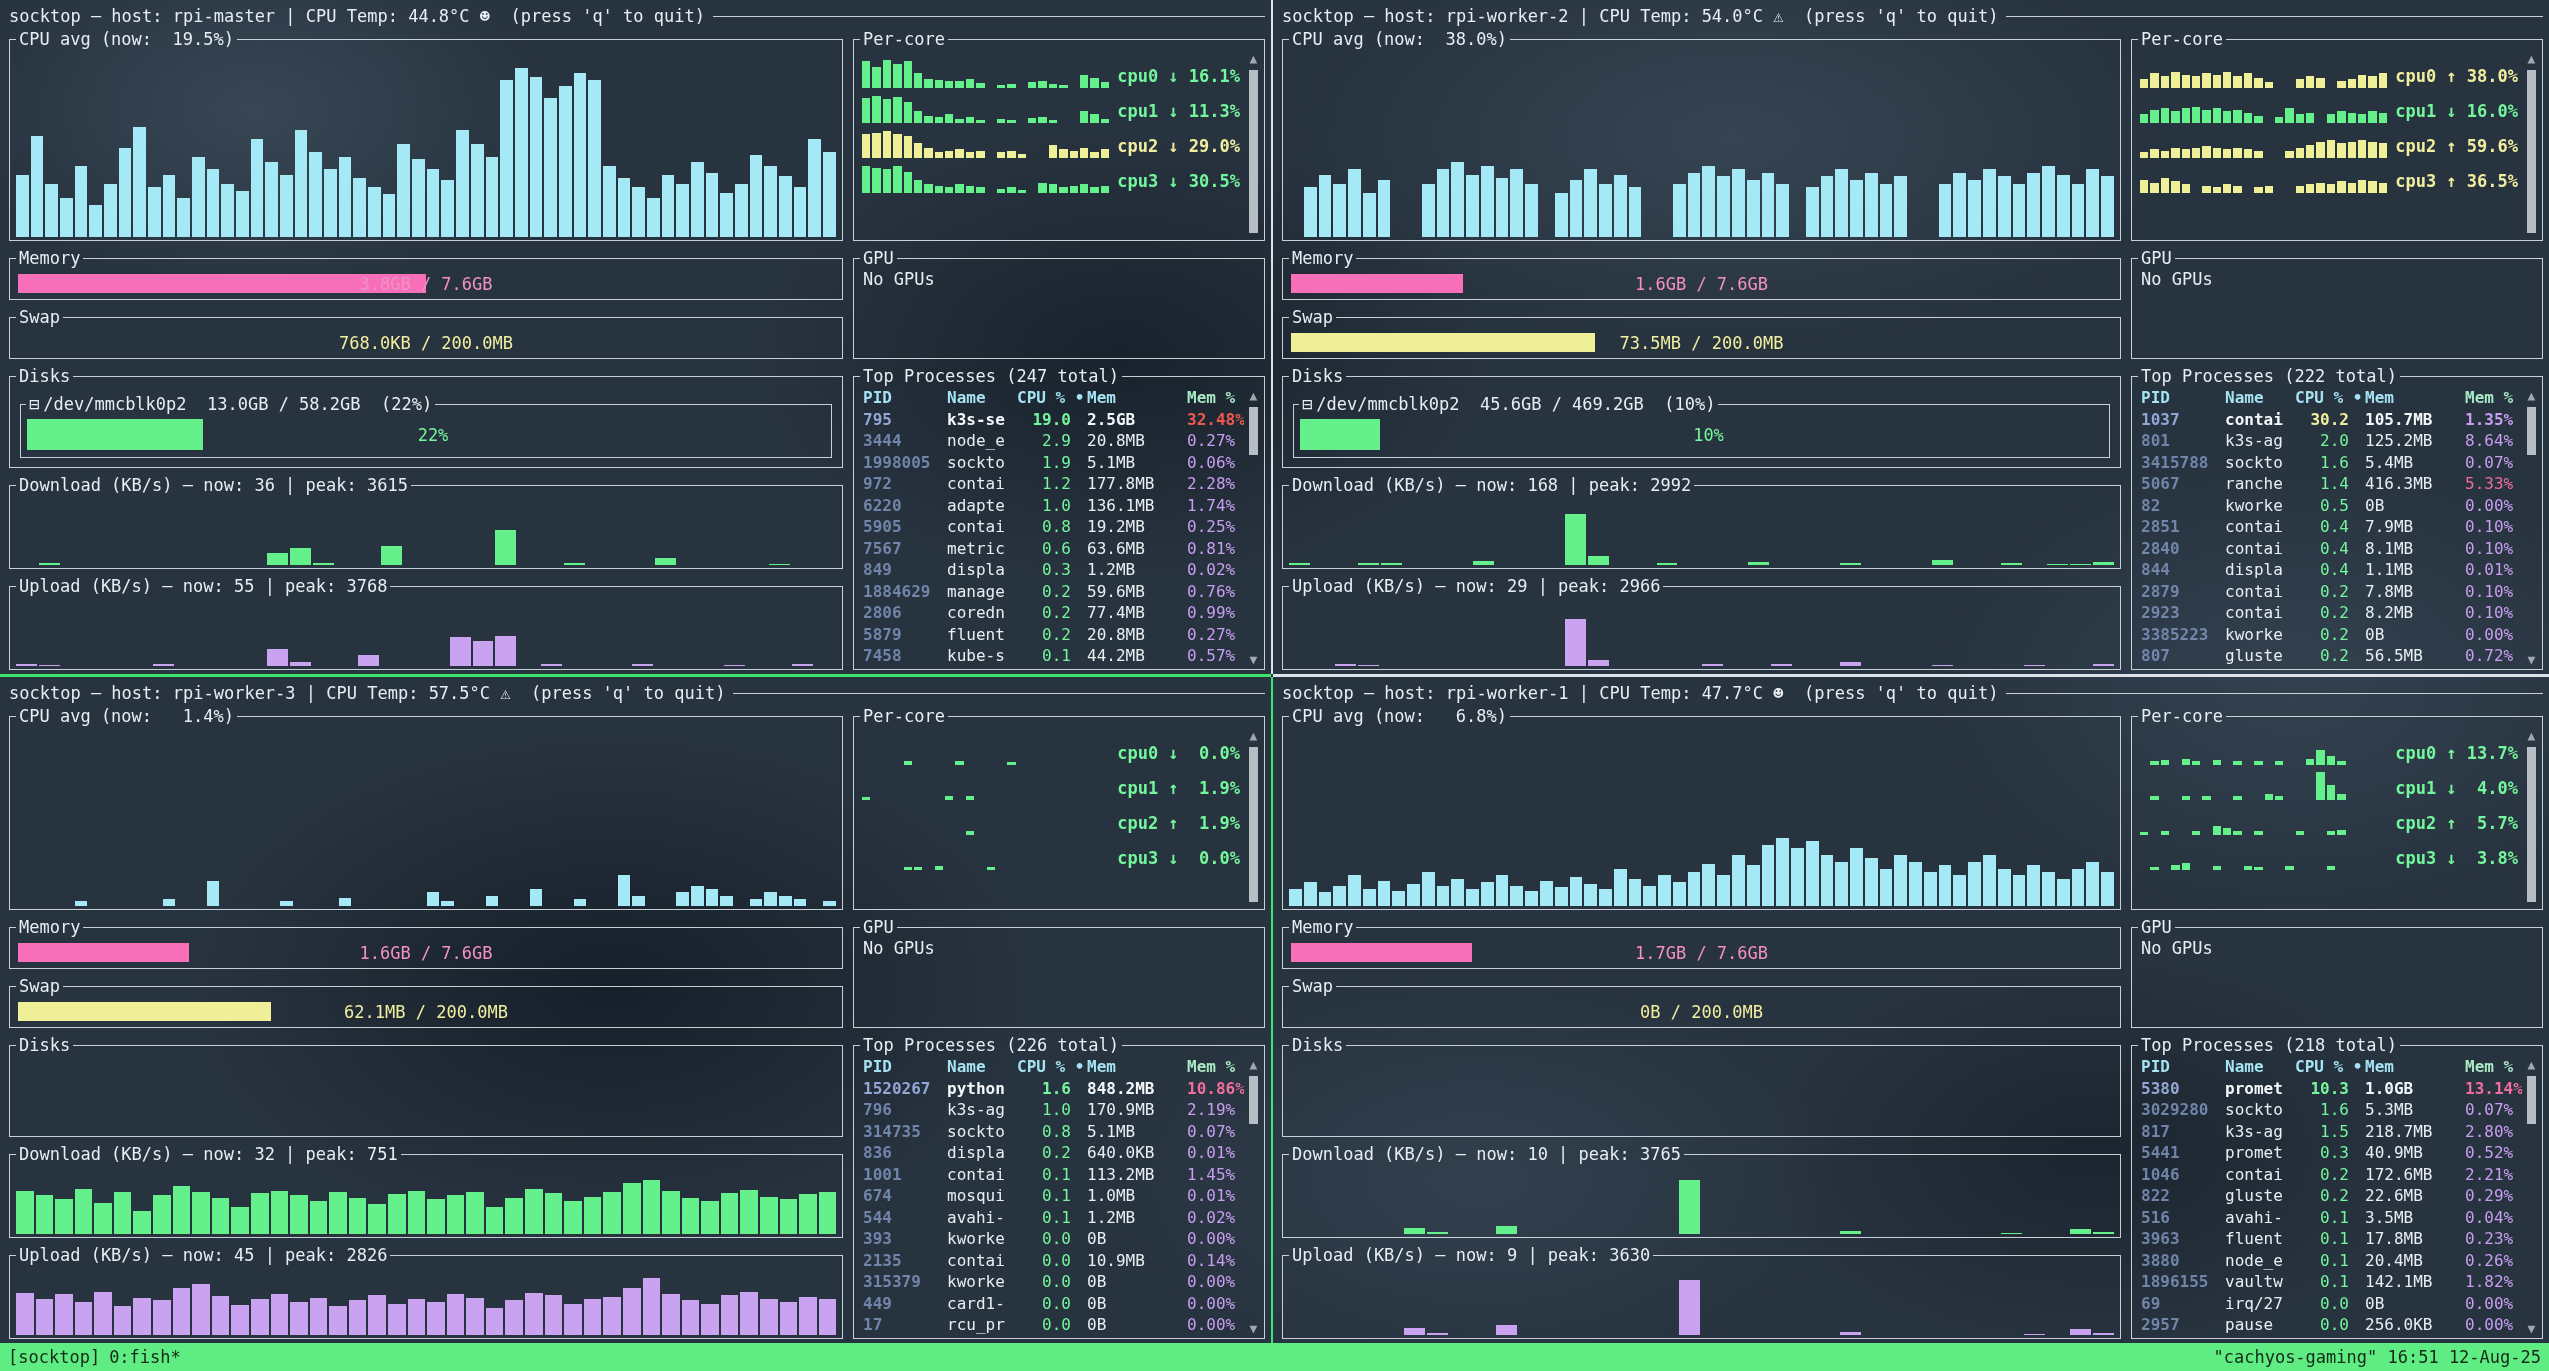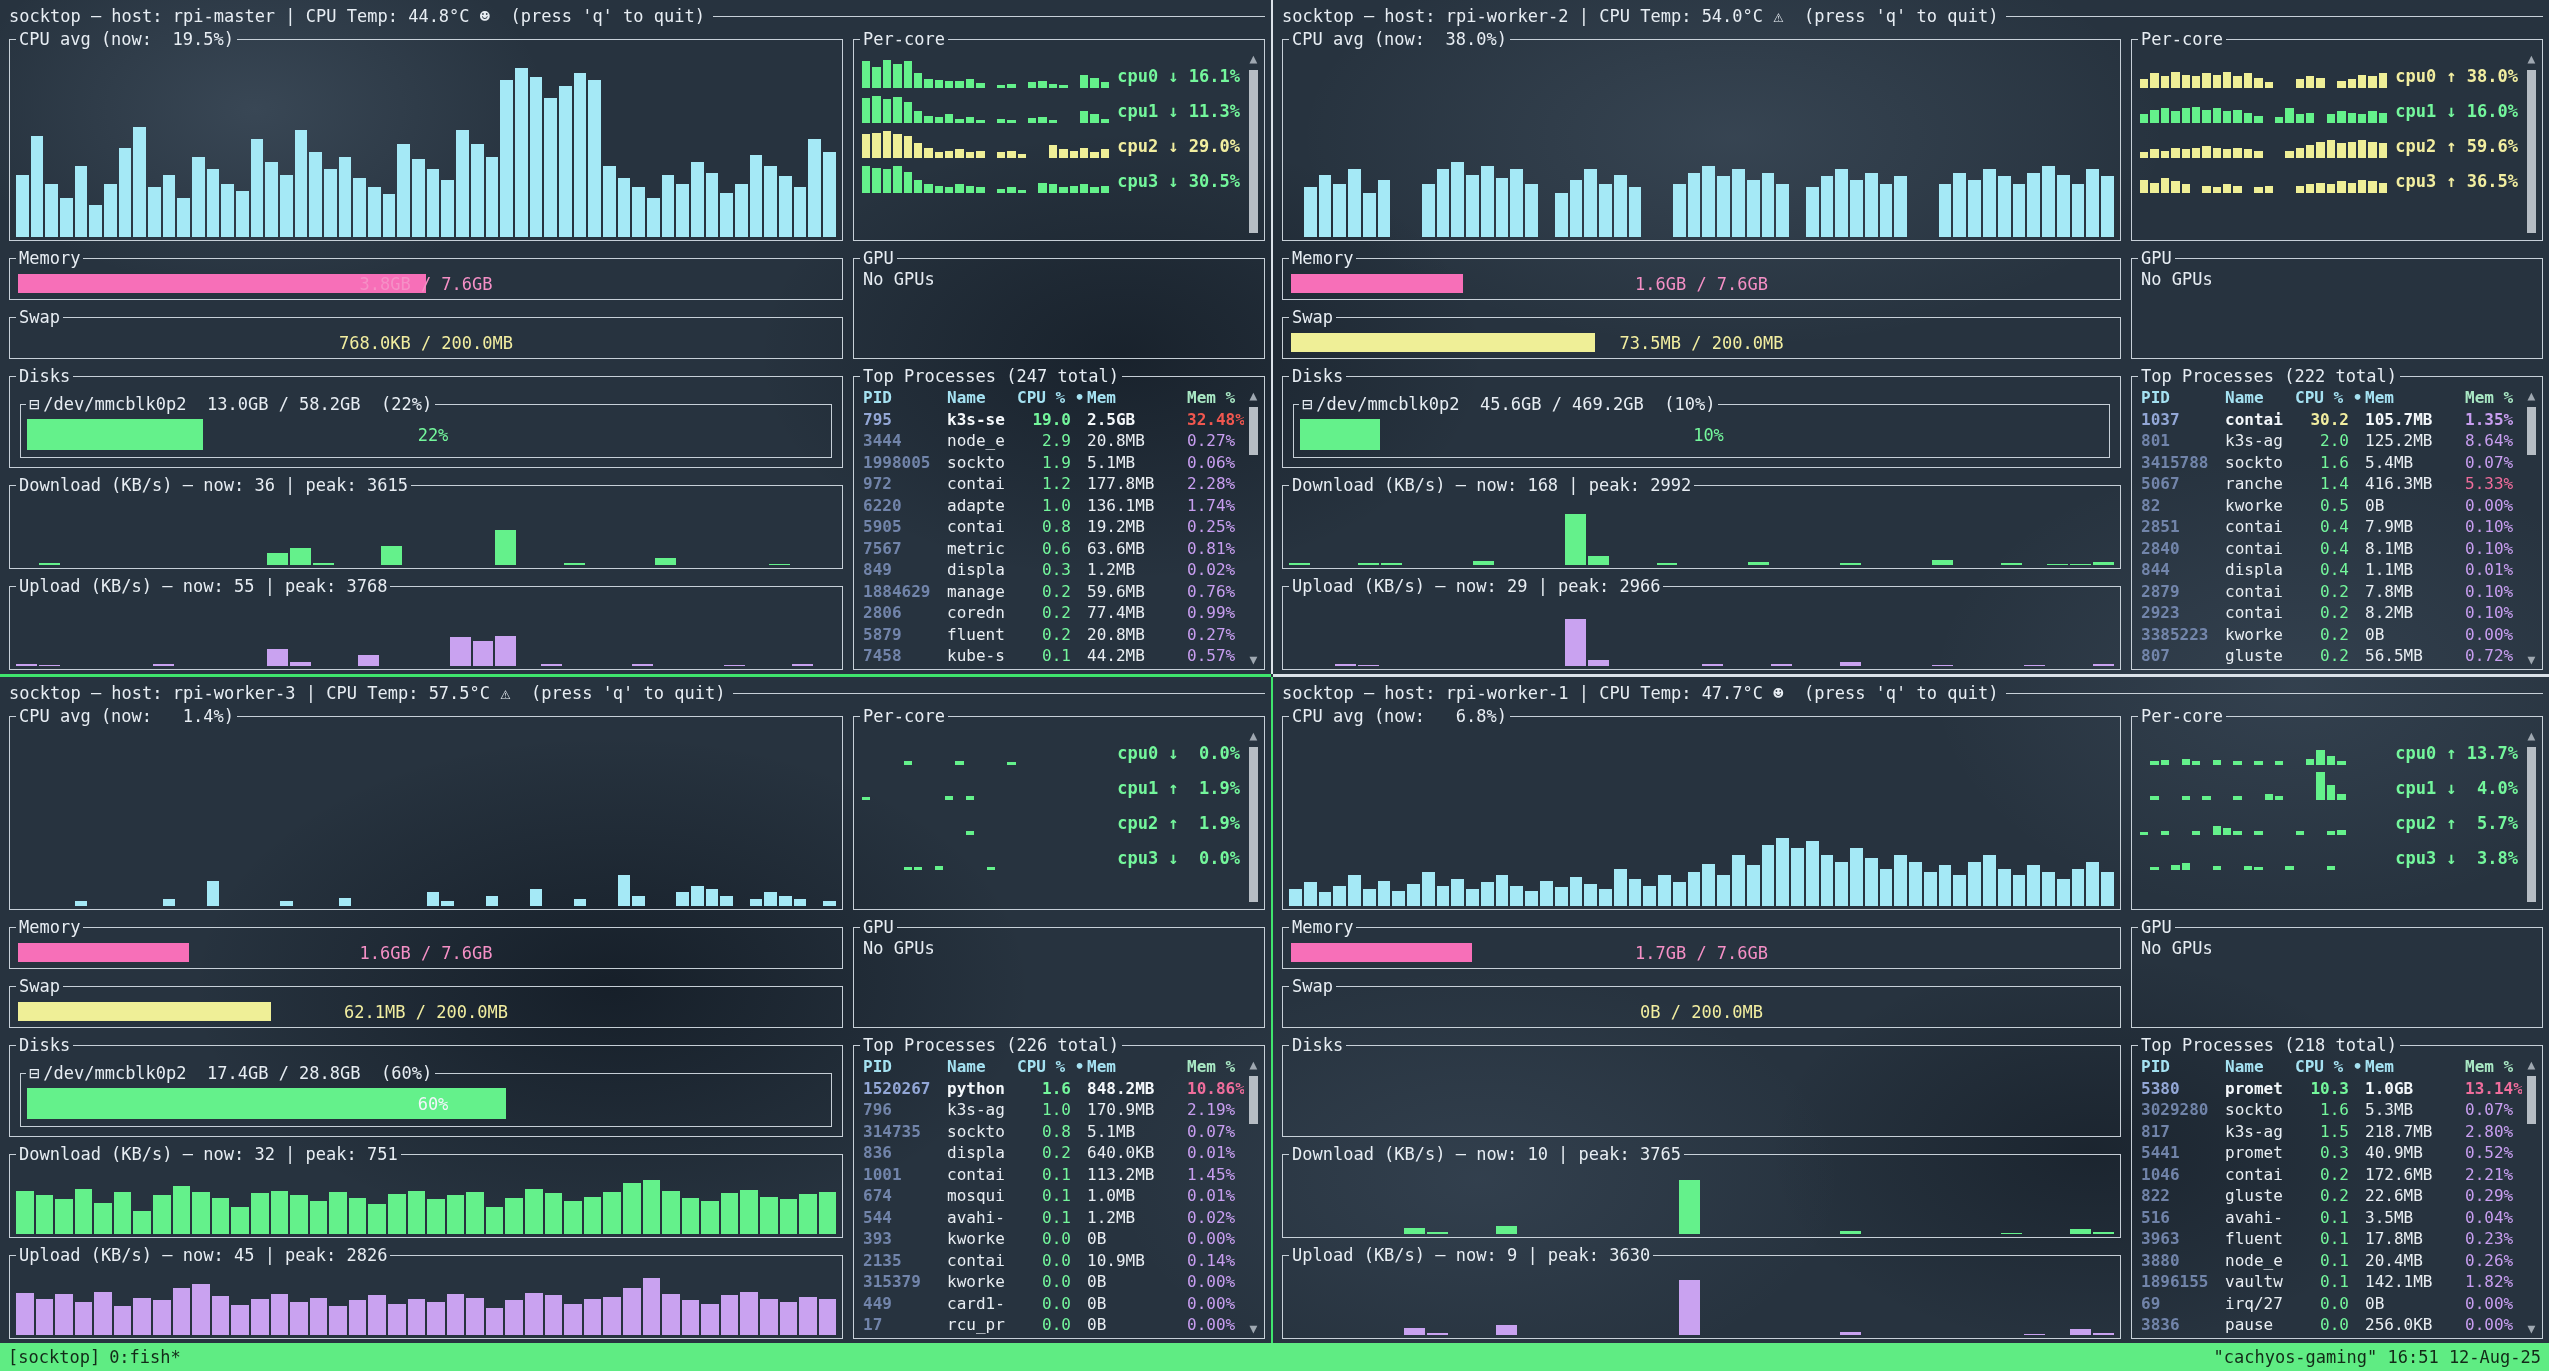--- a/index.html
+++ b/index.html
@@ -1098,27 +1098,20 @@
     <fieldset class="panel a-swap">
       <legend>Swap</legend>
       <div class="hbar">
         <div class="fill yellow" style="width: 31%;"></div>
         <span class="hbar-text t-yellow">62.1MB / 200.0MB</span>
       </div>
     </fieldset>
 
     <fieldset class="panel a-disk">
       <legend>Disks</legend>
-      <fieldset class="disk-gauge">
-        <legend><span class="disk-icon">⊟</span><span>/dev/mmcblk0p2  17.4GB / 28.8GB  (60%)</span></legend>
-        <div class="hbar">
-          <div class="fill green" style="width: 60%;"></div>
-          <span class="hbar-text t-white">60%</span>
-        </div>
-      </fieldset>
     </fieldset>
 
     <fieldset class="panel a-proc">
       <legend>Top Processes (226 total)</legend>
       <div class="proc-table">
           <span class="h0">PID</span>
           <span class="h1">Name</span>
           <span class="h2">CPU % •</span>
           <span class="h3">Mem</span>
           <span class="h4">Mem %</span>
@@ -1564,21 +1557,21 @@
           <span class="c0">1896155</span>
           <span class="c1">vaultw</span>
           <span class="c2">0.1</span>
           <span class="c3">142.1MB</span>
           <span class="c4">1.82%</span>
           <span class="c0">69</span>
           <span class="c1">irq/27</span>
           <span class="c2">0.0</span>
           <span class="c3">0B</span>
           <span class="c4">0.00%</span>
-          <span class="c0">3836</span>
+          <span class="c0">2957</span>
           <span class="c1">pause</span>
           <span class="c2">0.0</span>
           <span class="c3">256.0KB</span>
           <span class="c4">0.00%</span>
         </div>
       <div class="vscroll">
         <span class="arr-top">▲</span>
         <div class="thumb short"></div>
         <span class="arr-bottom">▼</span>
       </div>

